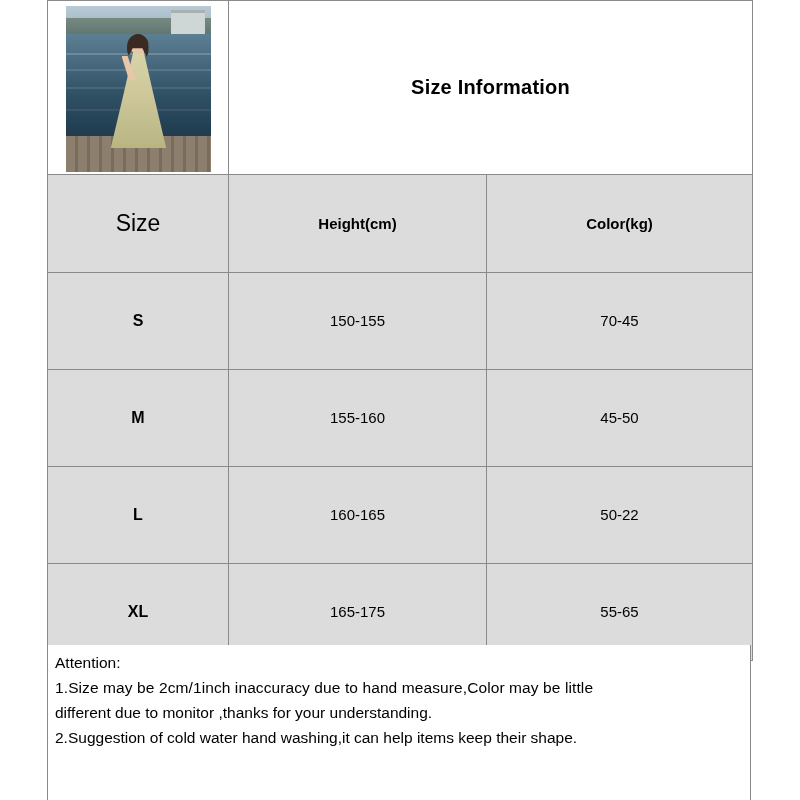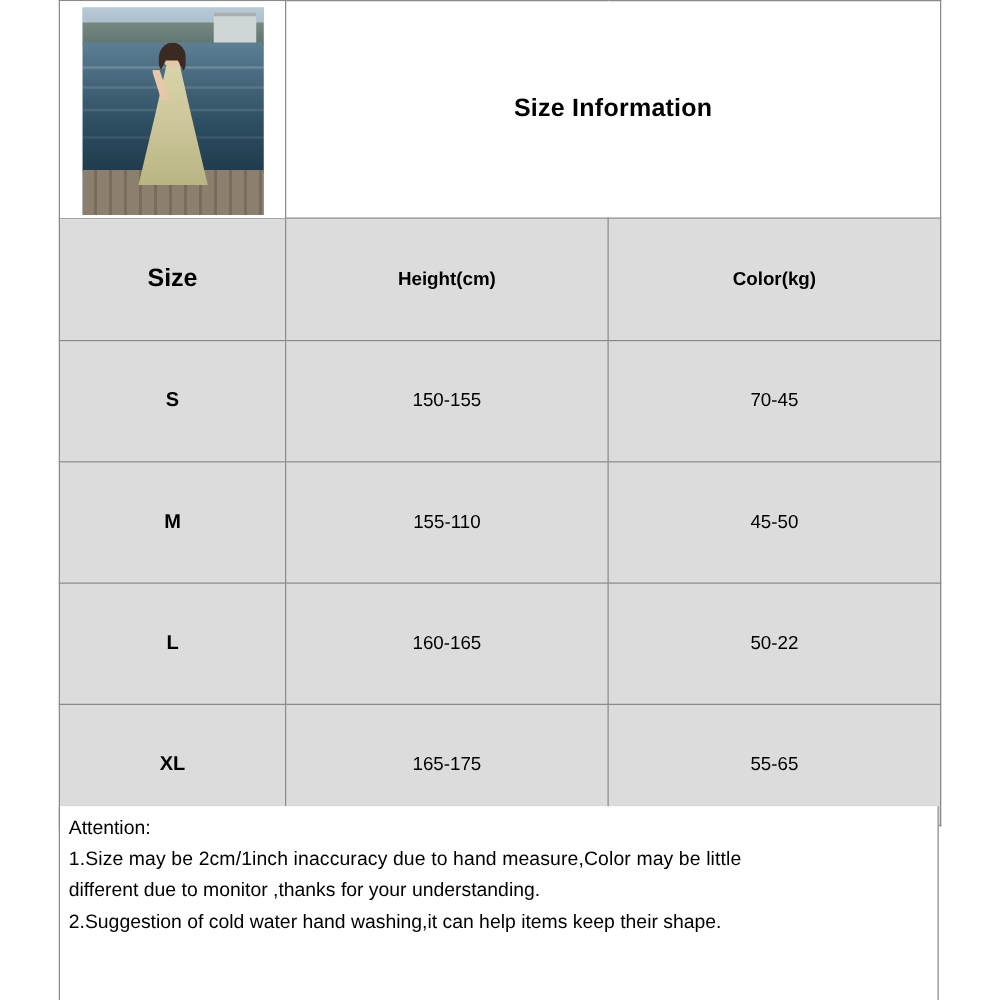--- a/index.html
+++ b/index.html
@@ -133,22 +133,22 @@
     font-weight: bold;
     letter-spacing: .2px;
   }
 
   
   .hdr-row td {
     height: 97px;
     background: #dcdcdc;
   }
   .hdr-size {
-    font-size: 20px;
-    font-weight: bold;
+    font-size: 23px;
+    font-weight: normal;
   }
   .hdr-col {
     font-size: 15px;
     font-weight: bold;
     text-align: center;
   }
 
   
   .body-row td {
     height: 96px;
@@ -241,21 +241,21 @@
         <td>
           <span class="cell-val">70-45</span>
         </td>
       </tr>
 
       <tr class="body-row">
         <td>
           <span class="cell-size">M</span>
         </td>
         <td>
-          <span class="cell-val">155-110</span>
+          <span class="cell-val">155-160</span>
         </td>
         <td>
           <span class="cell-val">45-50</span>
         </td>
       </tr>
 
       <tr class="body-row">
         <td>
           <span class="cell-size">L</span>
         </td>

